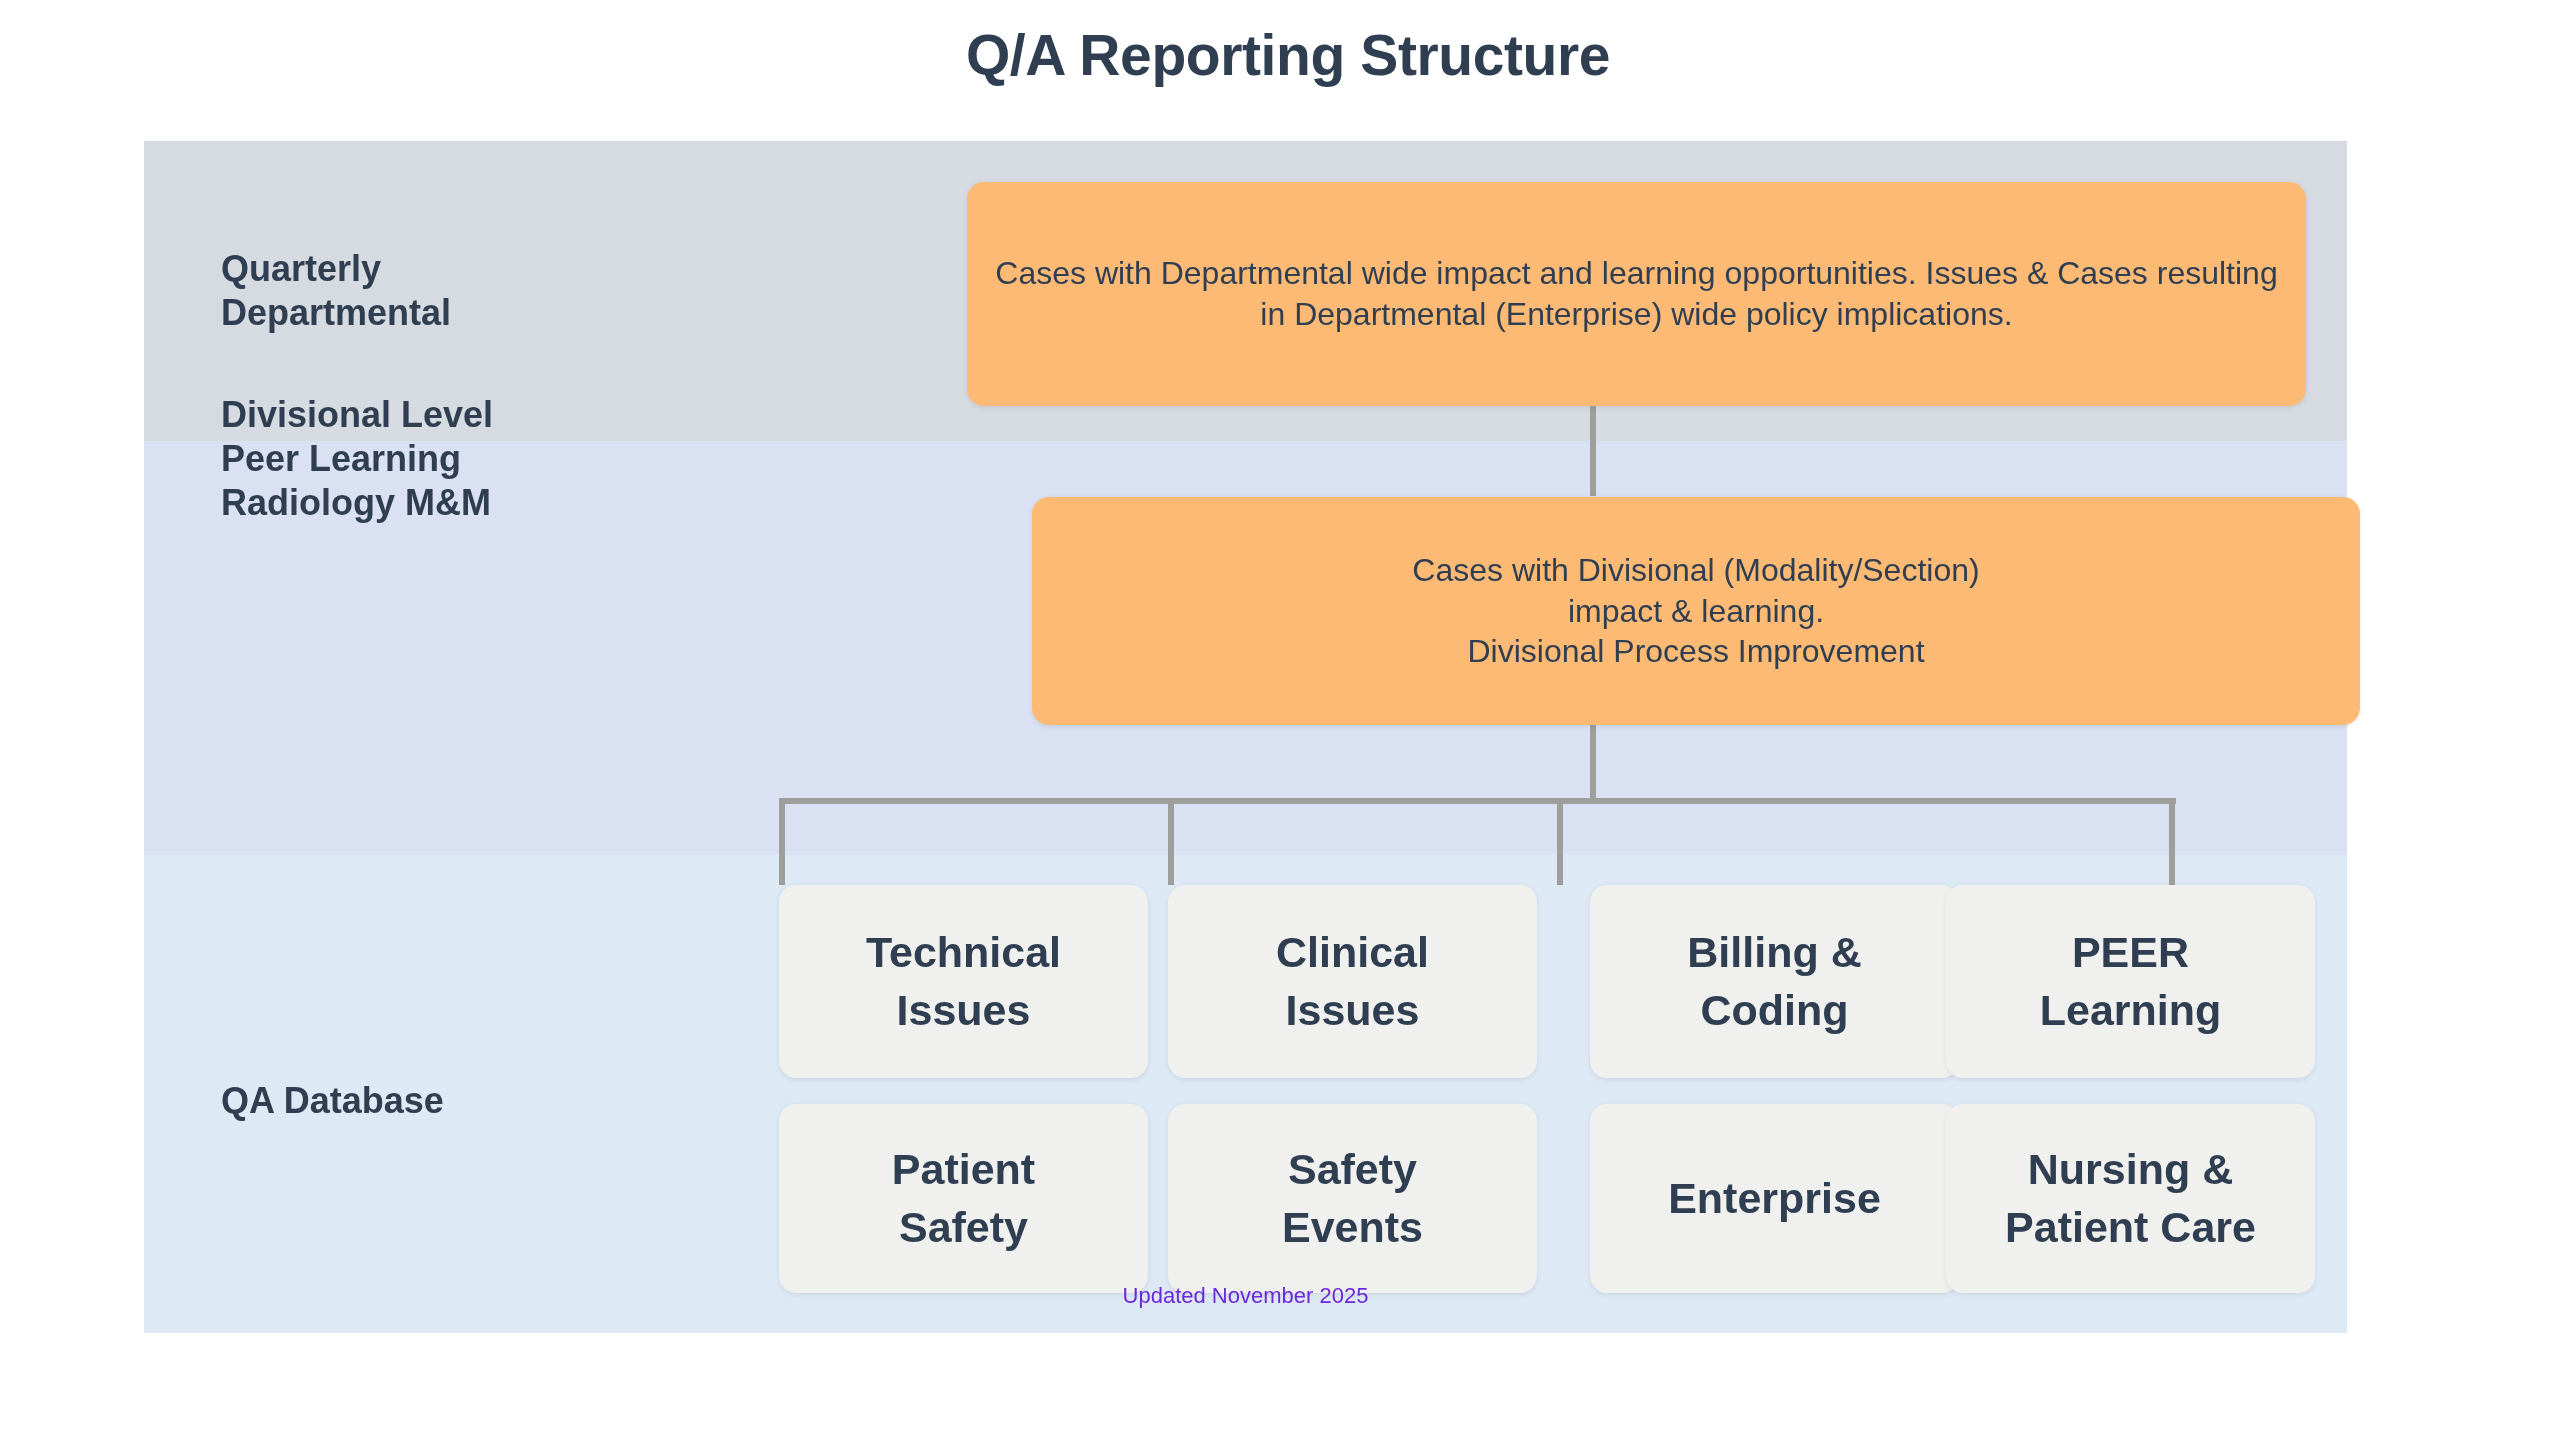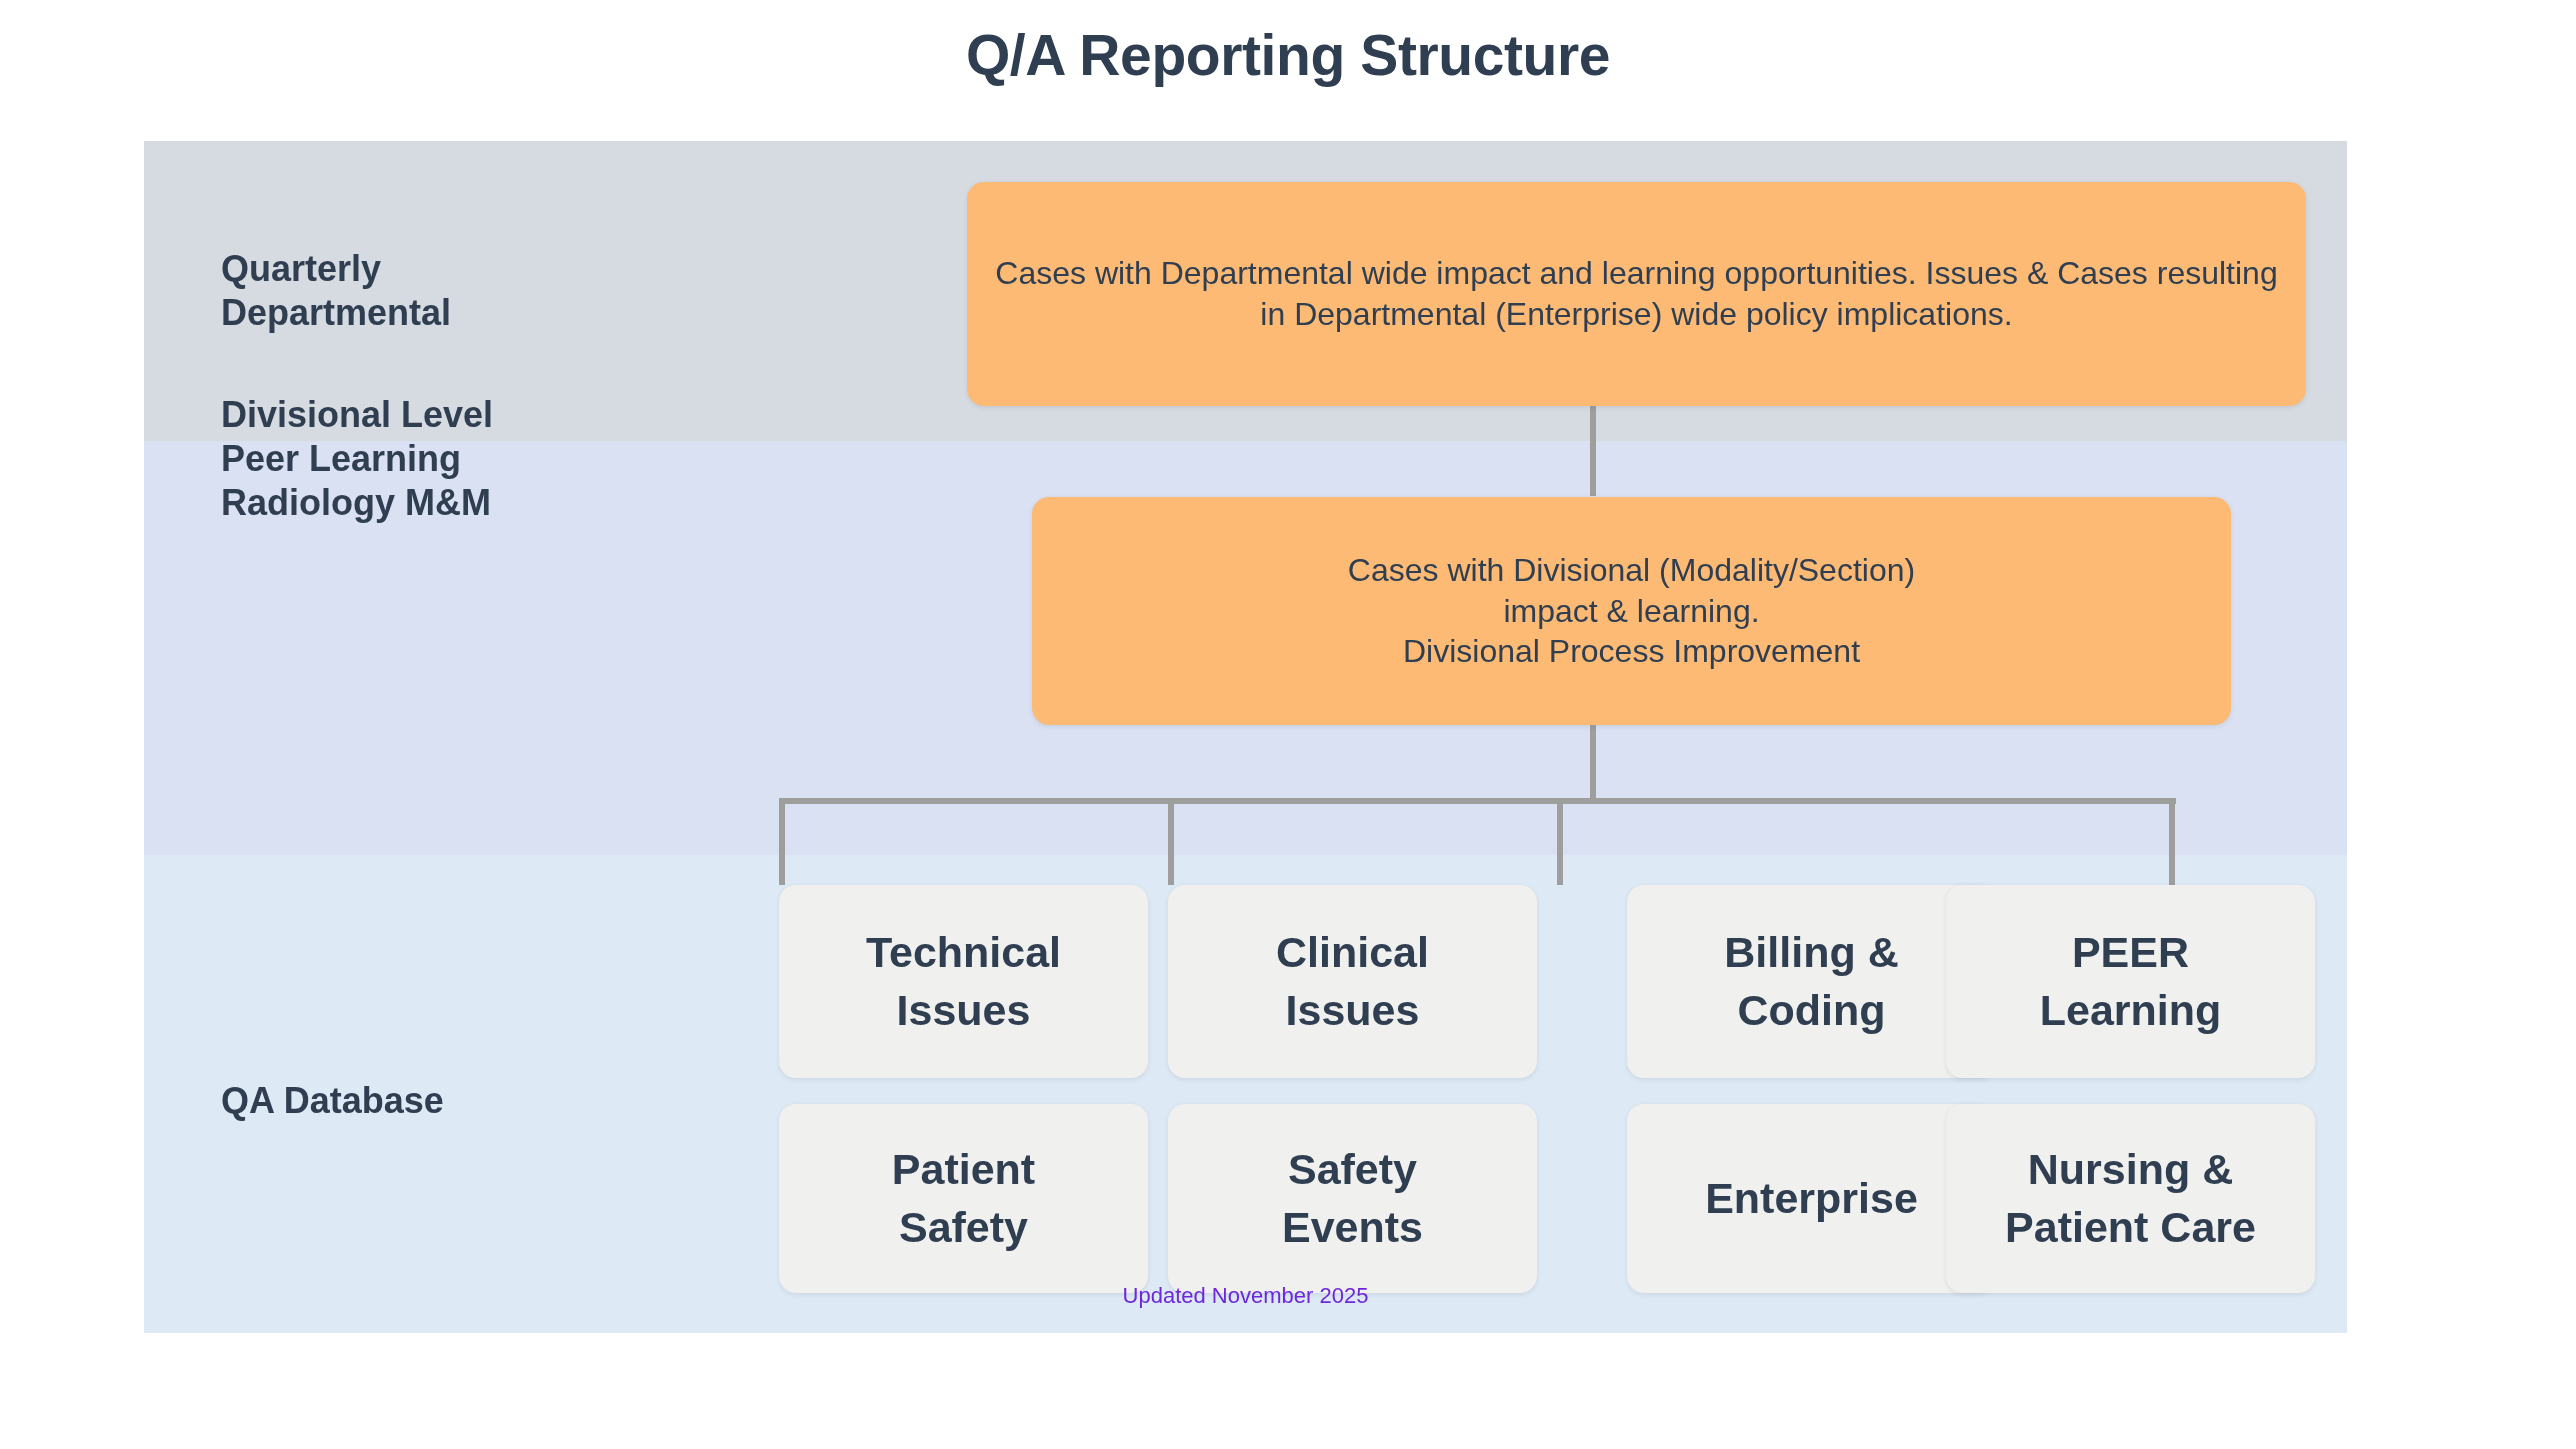--- a/index.html
+++ b/index.html
@@ -41,36 +41,36 @@
     box-shadow:0 1.7px 4.3px rgba(60,70,90,0.10);
     display:flex;align-items:center;justify-content:center;
     text-align:center;
   }
   .box-text{
     font-size:32px;line-height:1.28;color:#2f3e50;
     white-space:pre-line;font-weight:normal;
     padding:0 22px;
   }
   .box-top{left:823px;top:41px;width:1339px;height:224px;}
-  .box-div{left:888px;top:356px;width:1199px;height:228px;}
+  .box-div{left:888px;top:356px;width:1328px;height:228px;}
 
   
   .leaf{
     position:absolute;background:#f0f0ee;border-radius:17px;
     box-shadow:0 1.7px 4.3px rgba(60,70,90,0.10);
     display:flex;align-items:center;justify-content:center;text-align:center;
     width:369px;
   }
   .leaf-text{
     font-size:43px;font-weight:bold;line-height:1.33;
     color:#2f3e50;white-space:pre-line;padding:0 10.3px;
   }
   .r1{top:744px;height:193px;}
   .r2{top:963px;height:189px;}
-  .c1{left:635px;} .c2{left:1024px;border-radius:17px;} .c3{left:1483px;} .c4{left:1802px;}
+  .c1{left:635px;} .c2{left:1024px;border-radius:17px;} .c3{left:1446px;} .c4{left:1802px;}
 
   
   .conn{position:absolute;background:#9e9e9c;}
   .v-top{left:1446px;top:265px;width:6px;height:90px;}
   .v-mid{left:1446px;top:583px;width:6px;height:76px;}
   .bus{left:635px;top:657px;width:1397px;height:6px;}
   .drop{top:657px;width:6px;height:87px;}
   .d1{left:635px;} .d2{left:1024px;} .d3{left:1413px;} .d4{left:2025px;}
 
   

